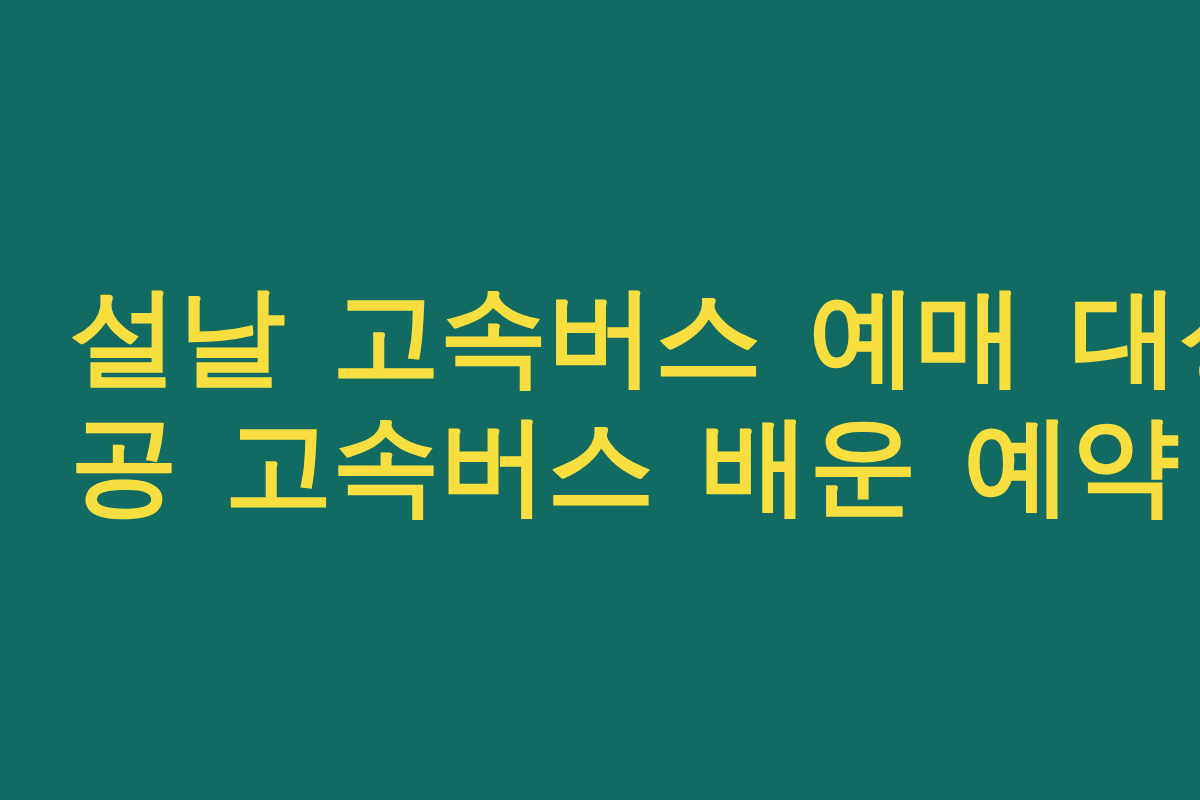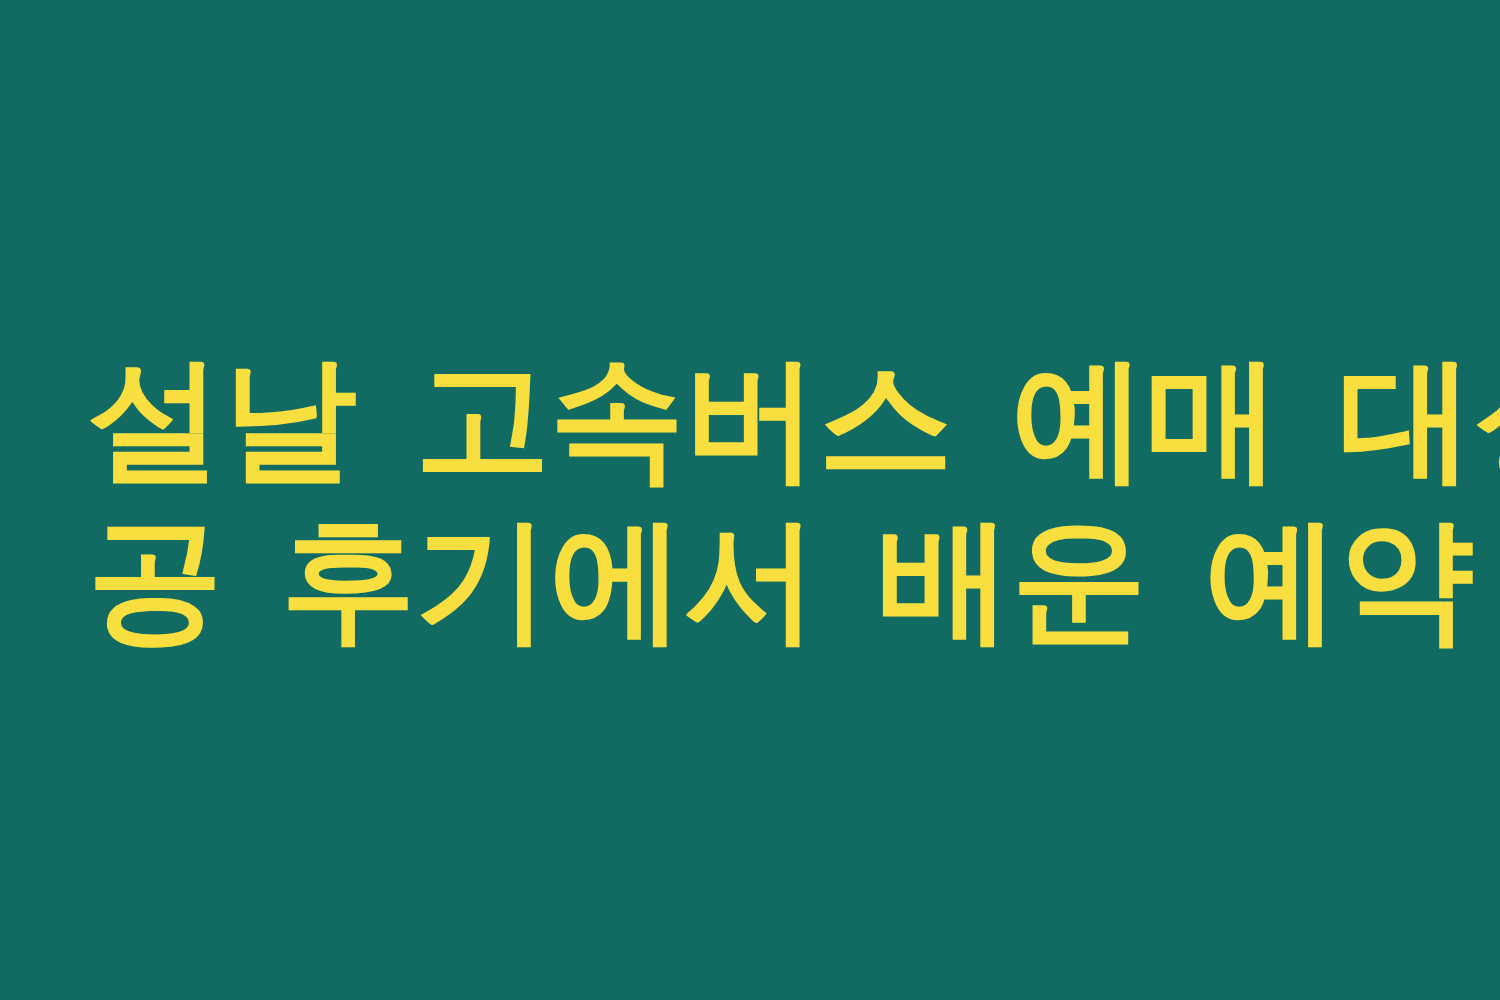--- a/index.html
+++ b/index.html
@@ -48,16 +48,16 @@
     white-space: nowrap;
   }
 </style>
 </head>
 <body>
 
 <div id="thumbnail-card" style="background: rgb(17, 107, 98); width: 1200px; height: 800px;">
 
   <h1 id="headline" style="color: rgb(248, 223, 63); font-size: 108px; line-height: 129px; text-align: center;">
     <span class="hl-line">설날 고속버스 예매 대성</span>
-    <span class="hl-line">공 후기에서 배운 예약</span>
+    <span class="hl-line">공 고속버스 배운 예약</span>
   </h1>
 
 </div>
 
 </body></html>

